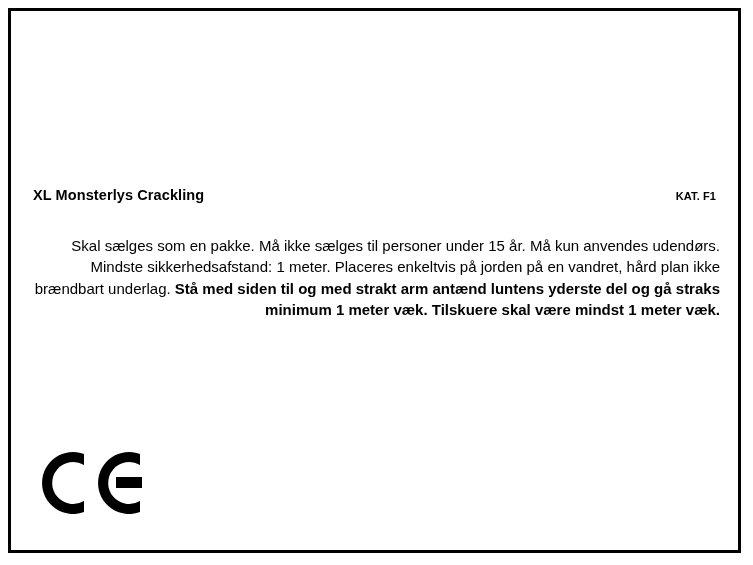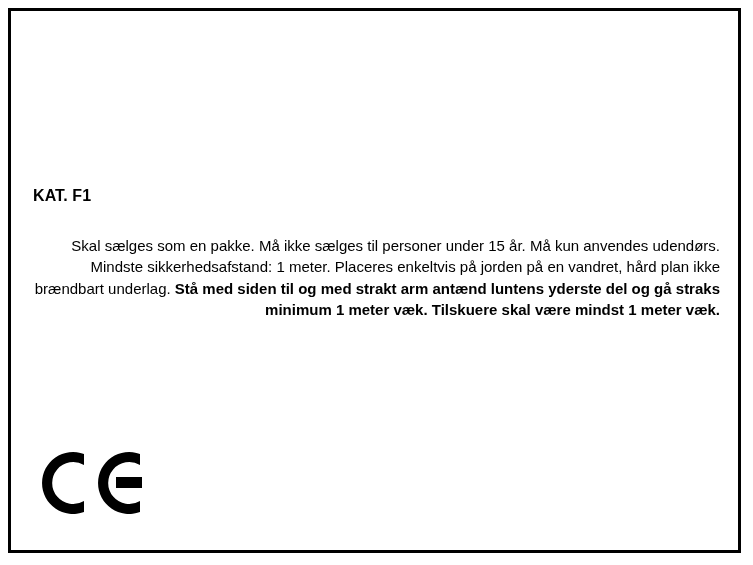--- a/index.html
+++ b/index.html
@@ -41,21 +41,21 @@
     display: flex;
     align-items: baseline;
     justify-content: space-between;
   }
   .product-title {
     font-size: 14.5px;
     font-weight: bold;
     letter-spacing: 0.1px;
   }
   .category {
-    font-size: 16px;
+    font-size: 11px;
     font-weight: bold;
     letter-spacing: 0.1px;
   }
   .instructions {
     position: absolute;
     left: 22px;
     right: 18px;
     top: 224px;
     font-size: 15px;
     line-height: 1.42;
@@ -75,20 +75,21 @@
     display: block;
   }
 </style>
 </head>
 <body>
 
 <div class="label-card">
   <div class="inner">
 
     <div class="title-row">
+      <div class="product-title">XL Monsterlys Crackling</div>
       <div class="category">KAT. F1</div>
     </div>
 
     <div class="instructions"><span>Skal sælges som en pakke. Må ikke sælges til personer under 15 år. Må kun anvendes udendørs. Mindste sikkerhedsafstand: 1 meter. Placeres enkeltvis på jorden på en vandret, hård plan ikke brændbart underlag. </span><span class="warning">Stå med siden til og med strakt arm antænd luntens yderste del og gå straks minimum 1 meter væk. Tilskuere skal være mindst 1 meter væk.</span></div>
 
     <div class="ce-mark">
       <svg width="120" height="78" viewBox="0 0 120 78" xmlns="http://www.w3.org/2000/svg">
         <path d="M47 10 A31 31 0 1 0 47 68 L47 57 A21 21 0 1 1 47 21 Z" fill="#000000"></path>
         <path d="M103 10 A31 31 0 1 0 103 68 L103 57 A21 21 0 1 1 103 21 Z" fill="#000000"></path>
         <rect x="79" y="33" width="26" height="11" fill="#000000"></rect>

